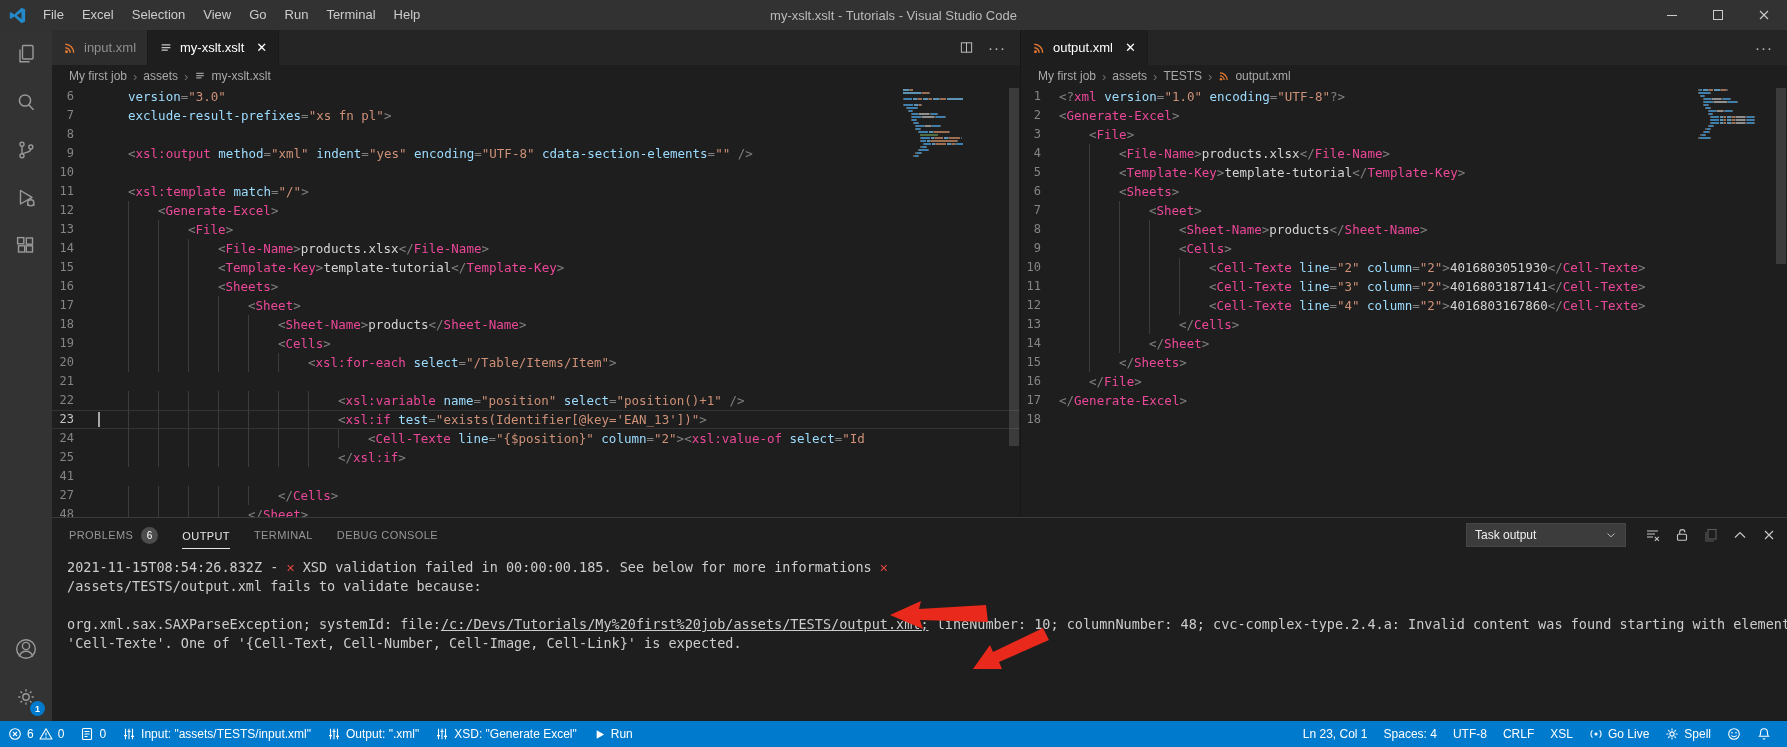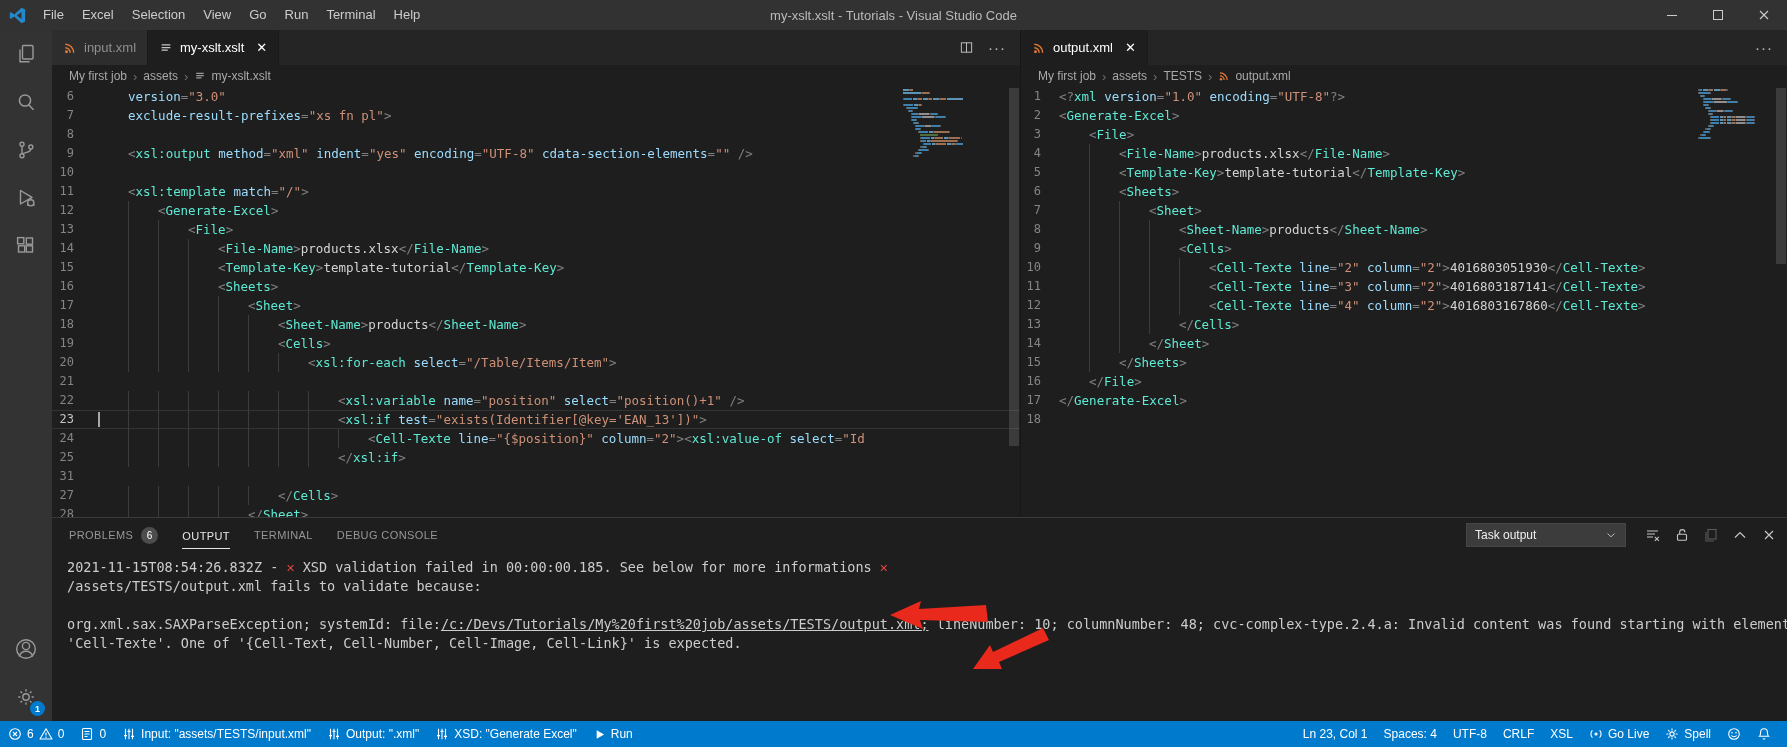--- a/index.html
+++ b/index.html
@@ -45,21 +45,21 @@
   .code{position:absolute;left:0;top:0;right:0}
   .cl{display:flex;height:19px;line-height:19px}
   .cl.active{box-shadow:inset 0 1px 0 #343434,inset 0 -1px 0 #343434}
   .cl.active .ln{color:#c6c6c6}
   .ln{width:46px;padding-right:24px;text-align:right;color:#858585;font-size:12px;flex:none}
   .group.right .ln{width:38px;padding-right:18px}
   .lb{white-space:pre;position:relative}
   .cl.active .lb::after{content:"";position:absolute;left:0;top:2px;height:15px;width:1.5px;background:#a8a8a8}
   .ig{display:inline-block;width:30px;height:19px;vertical-align:top}
   .gb{box-shadow:inset 1px 0 0 #3c3c3c}
-  .tk-p{color:#808080}.tk-t{color:#5eead4}.tk-a{color:#9cdcfe}.tk-v{color:#ce9178}
+  .tk-p{color:#808080}.tk-t{color:#ec4899}.tk-a{color:#9cdcfe}.tk-v{color:#ce9178}
   .tk-x{color:#d4d4d4}.tk-c{color:#6a9955}
 
   .minimap{position:absolute;top:2px;width:62px;overflow:hidden}
   .group.left .minimap{right:57px}
   .group.right .minimap{right:9px;width:80px}
   .mrow{display:flex;height:2px;margin-bottom:1px}
   .mrow span{height:2px;flex:none}
   .m-p{background:#5a5a5a}.m-t{background:#3f7fae}.m-a{background:#5d94b5}
   .m-v{background:#9c6f53}.m-x{background:#8f8f8f}.m-c{background:#4e6e3f}.m-w{background:transparent}
   .vscroll{position:absolute;right:1px;top:1px;width:10px;background:rgba(121,121,121,.32)}
@@ -302,28 +302,28 @@
               </div>
               <div class="cl">
                 <span class="ln">24</span>
                 <span class="lb"><span class="ig"></span><span class="ig gb"></span><span class="ig gb"></span><span class="ig gb"></span><span class="ig gb"></span><span class="ig gb"></span><span class="ig gb"></span><span class="ig gb"></span><span class="ig gb"></span><span class="tk-p">&lt;</span><span class="tk-t">Cell-Texte</span><span class="tk-w"> </span><span class="tk-a">line</span><span class="tk-p">=</span><span class="tk-v">"{$position}"</span><span class="tk-w"> </span><span class="tk-a">column</span><span class="tk-p">=</span><span class="tk-v">"2"</span><span class="tk-p">&gt;&lt;</span><span class="tk-t">xsl:value-of</span><span class="tk-w"> </span><span class="tk-a">select</span><span class="tk-p">=</span><span class="tk-v">"Id</span></span>
               </div>
               <div class="cl">
                 <span class="ln">25</span>
                 <span class="lb"><span class="ig"></span><span class="ig gb"></span><span class="ig gb"></span><span class="ig gb"></span><span class="ig gb"></span><span class="ig gb"></span><span class="ig gb"></span><span class="ig gb"></span><span class="tk-p">&lt;/</span><span class="tk-t">xsl:if</span><span class="tk-p">&gt;</span></span>
               </div>
               <div class="cl">
-                <span class="ln">31</span>
+                <span class="ln">41</span>
               </div>
               <div class="cl">
                 <span class="ln">27</span>
                 <span class="lb"><span class="ig"></span><span class="ig gb"></span><span class="ig gb"></span><span class="ig gb"></span><span class="ig gb"></span><span class="ig gb"></span><span class="tk-p">&lt;/</span><span class="tk-t">Cells</span><span class="tk-p">&gt;</span></span>
               </div>
               <div class="cl">
-                <span class="ln">28</span>
+                <span class="ln">48</span>
                 <span class="lb"><span class="ig"></span><span class="ig gb"></span><span class="ig gb"></span><span class="ig gb"></span><span class="ig gb"></span><span class="tk-p">&lt;/</span><span class="tk-t">Sheet</span><span class="tk-p">&gt;</span></span>
               </div>
             </div>
           <div class="minimap" id="map-left">
               <div class="mrow">
                 <span class="m-w" style="width: 2.4px;"></span>
                 <span class="m-a" style="width: 5.25px;"></span>
                 <span class="m-p" style="width: 1px;"></span>
                 <span class="m-v" style="width: 3.75px;"></span>
               </div>

